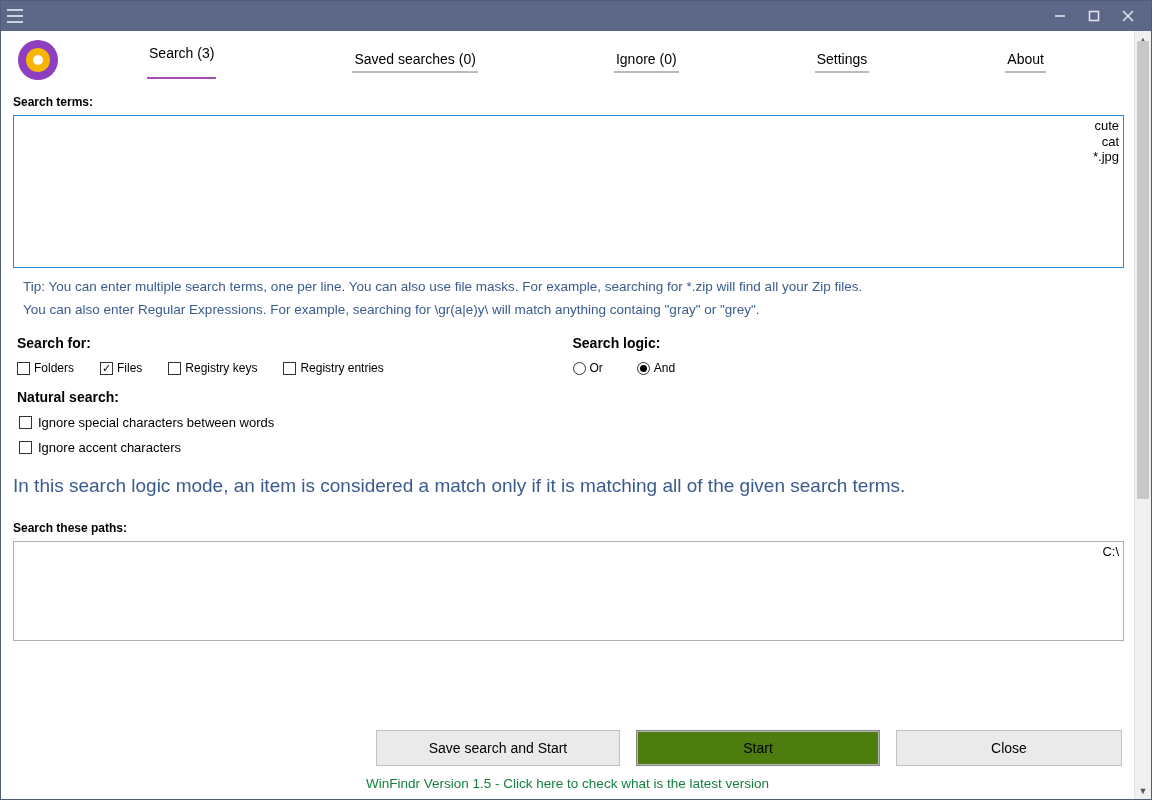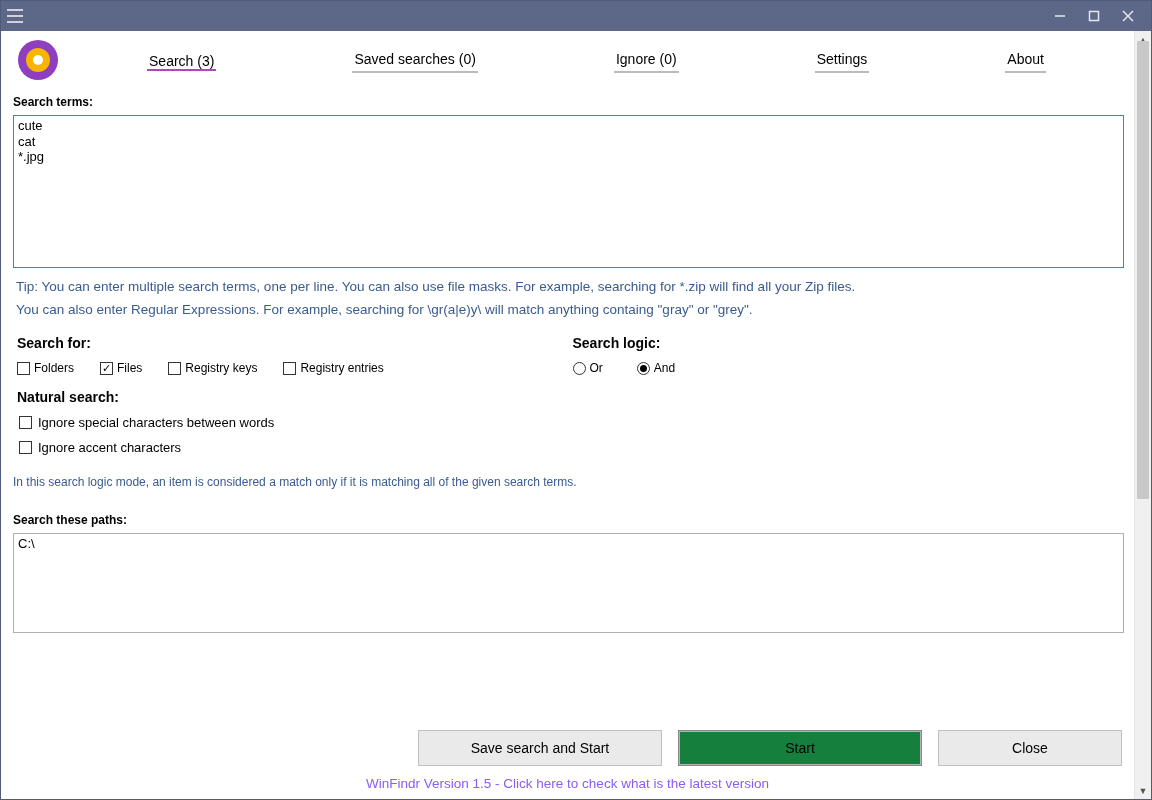--- a/index.html
+++ b/index.html
@@ -102,21 +102,21 @@
   }
   .tab {
     font-size:14px;
     color:#000;
     padding: 4px 2px 6px 2px;
     cursor:pointer;
   }
   .tab.active {
     color:#000;
     border-bottom: 2px solid #a94ab7;
-    padding-bottom: 0;
+    padding-bottom: 16px;
   }
   .tab.inactive {
     border-bottom: 2px solid #bbb;
     padding-bottom: 4px;
   }
   
   .body-area {
     flex:1;
     overflow:hidden;
     padding: 0 10px 0 12px;
@@ -131,28 +131,29 @@
     resize:none;
     font-family: Tahoma, Verdana, sans-serif;
     font-size:13px;
     border:1px solid #2a8bd4;
     padding:2px 4px;
     line-height:1.2;
     color:#000;
     background:#fff;
     outline:none;
     overflow-y:scroll;
+    text-align:right;
   }
   .large-textarea.paths {
     border:1px solid #b0b0b0;
     height:100px;
   }
   .help-text {
     color:#3a5b8f;
-    margin: 8px 0 4px 3px;
+    margin: 8px 0 4px 10px;
     font-size:13.5px;
   }
   .flex-row { display:flex; }
   .col { flex:1; }
   .sub-label {
     font-weight:bold;
     font-size:14px;
     margin: 14px 0 10px 4px;
   }
   .check-row, .radio-row {
@@ -195,21 +196,21 @@
   }
   .natural-check {
     display:flex; align-items:center; gap:6px;
     margin: 10px 0 10px 6px;
     font-size:13px;
     cursor:pointer;
   }
   .match-explain {
     color:#3a5b8f;
     margin: 20px 0 24px 0;
-    font-size:12px;
+    font-size:19px;
   }
   
   .footer {
     flex:0 0 auto;
     background:#fff;
   }
   .btn-row {
     display:flex;
     justify-content:flex-end;
     gap:16px;
@@ -218,31 +219,31 @@
   .btn {
     width:244px;
     height:36px;
     border:1px solid #c0c0c0;
     background:#eaeaea;
     display:flex; align-items:center; justify-content:center;
     font-size:14px;
     cursor:pointer;
   }
   .btn.start {
-    background:#15803d;
+    background:#4d7c0f;
     border:1px solid #888;
     box-shadow: 0 0 0 1px #b4b4b4 inset;
     width:244px;
   }
   .btn.close {
-    width:184px;
+    width:226px;
   }
   .footer-link {
     text-align:center;
-    color:#8b5cf6;
+    color:#15803d;
     font-size:13.5px;
     padding: 4px 0 8px 0;
     cursor:pointer;
   }
 </style>
 </head>
 <body>
 
 <div class="window-frame">
 

